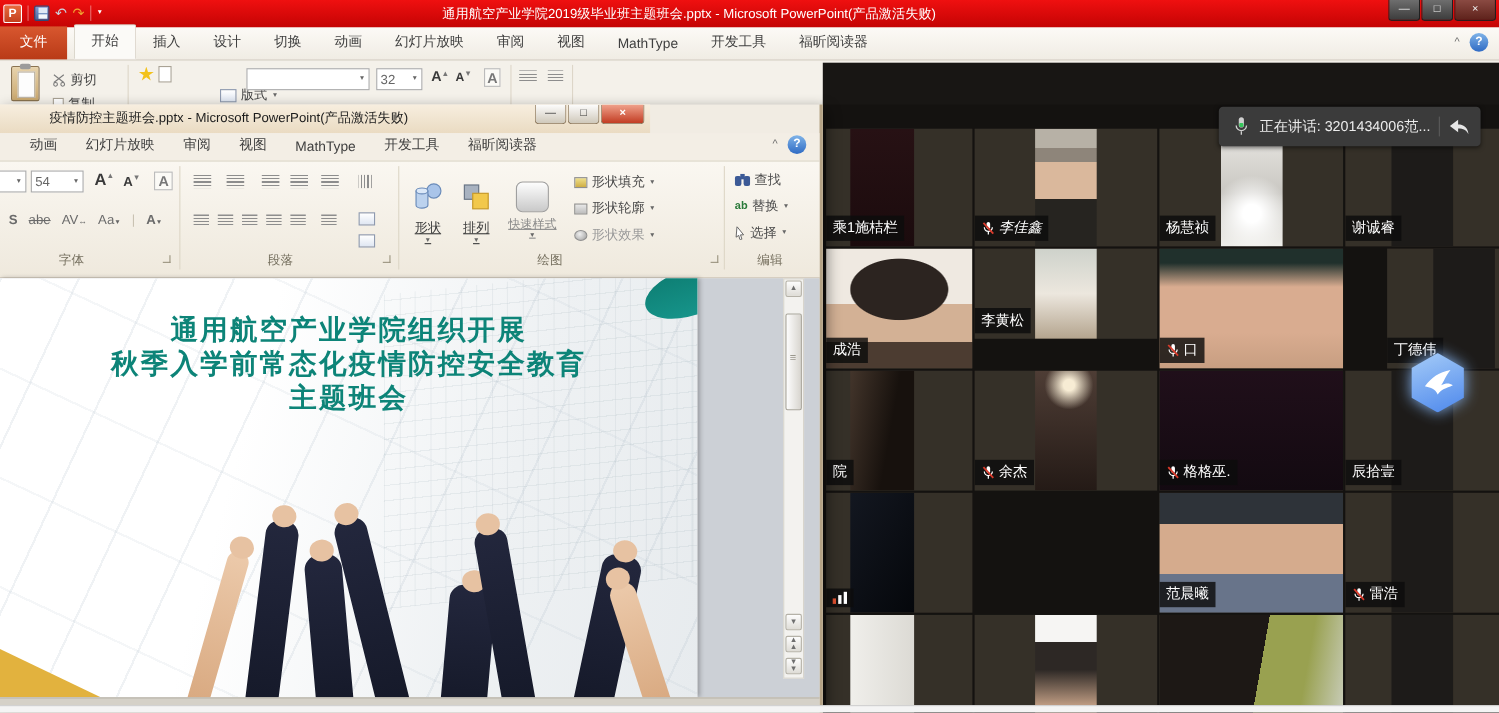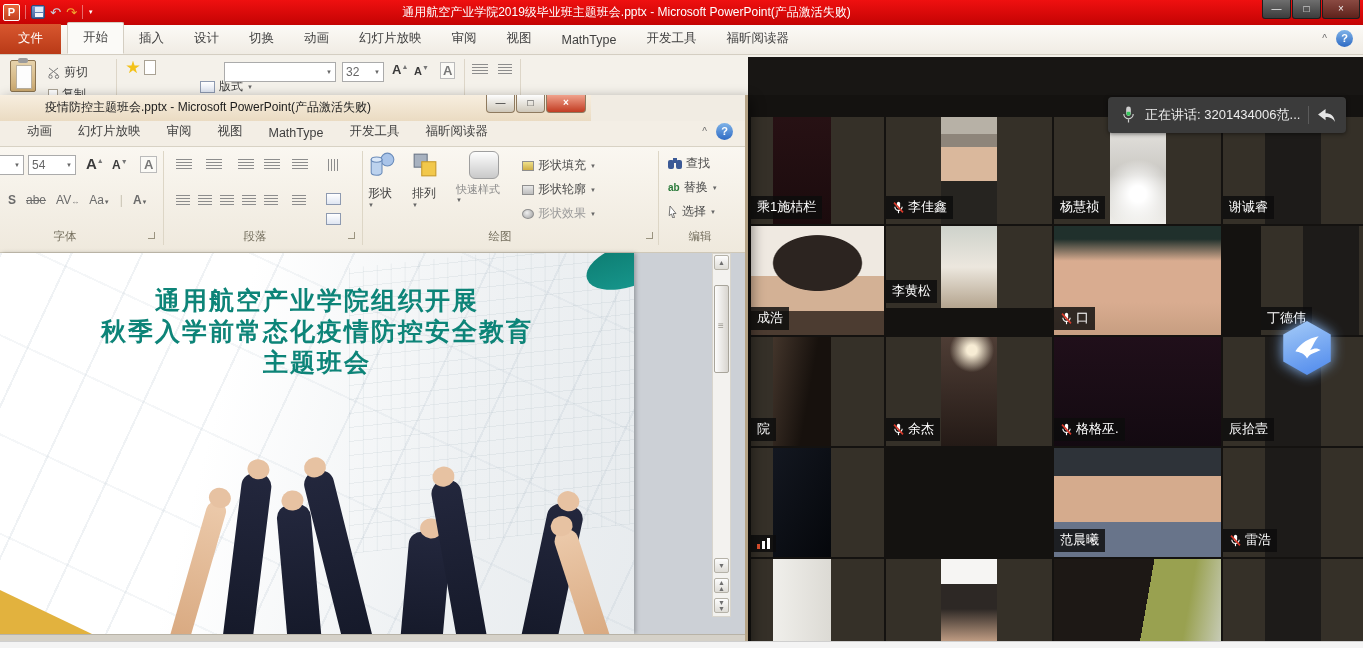--- a/index.html
+++ b/index.html
@@ -70,21 +70,21 @@
   .fw-help { position:absolute; right:12px; top:28px; width:17px; height:17px; border-radius:50%;
     background:linear-gradient(#7fb3e8,#2f6bc4); color:#fff; font-size:11px; font-weight:bold; text-align:center; line-height:16px; }
 
   .fw-ribbon { position:absolute; left:0; top:52px; width:745px; height:106px;
     background:linear-gradient(#faf7f1,#efe9dd); border-bottom:1px solid #cfc8b8; font-size:12px; color:#3d3d3d; }
   .fw-sep { position:absolute; top:4px; width:1px; height:94px; background:#ddd6c6; }
   .grp-label { position:absolute; top:82px; font-size:11.5px; color:#76705f; text-align:center; }
   .launcher { position:absolute; top:85px; width:7px; height:7px; border-left:1px solid #9a937f; border-bottom:1px solid #9a937f; transform:rotate(-90deg); }
   .ghost-letters { position:absolute; top:46px; display:flex; gap:10px; color:#6b6b6b; font-size:12px; align-items:baseline; }
   .ico16 { width:16px; }
-  .fw-bigbtn { position:absolute; top:4px; width:42px; text-align:left; font-size:12px; color:#3d3d3d; }
+  .fw-bigbtn { position:absolute; top:18px; width:42px; text-align:center; font-size:12px; color:#3d3d3d;text-decoration:underline; }
   .fw-bigbtn .cap { margin-top:3px; }
   .qstyle-ico { width:30px; height:28px; margin:0 auto; border-radius:6px; border:1px solid #9f9f9f;
     background:linear-gradient(#fdfdfd,#c9c9c9); }
   .row-btn { position:absolute; display:flex; align-items:center; gap:4px; font-size:12px; color:#4a4a4a; white-space:nowrap; }
   .mini-ico { width:12px; height:10px; border:1px solid #8f8f8f; }
   .mi-fill { background:linear-gradient(#efe08a,#cfae45); }
   .mi-outline { background:linear-gradient(#e8e8e8,#bdbdbd); }
   .mi-effect { background:radial-gradient(circle at 40% 35%,#efefef,#9f9f9f); border-radius:50%; }
   .ico-ab { font-size:10px; color:#2a7a3a; font-weight:bold; }
 
@@ -259,21 +259,21 @@
 
   <div class="meeting">
     <div class="mt-video">
       <div class="mt-grid" id="mt-grid">
           <div class="cell" style="left: 0px; top: 0px; width: 133px; height: 107px;">
             <div class="vstrip v-maroon" style="left: 22px; width: 58px;"></div>
             <div class="chip">
               <span>乘1施桔栏</span>
             </div>
           </div>
-          <div class="cell" style="left: 135px; top: 0px; width: 166px; height: 107px;">
+          <div class="cell" style="left: 135px; top: 0px; width: 166px; height: 107px; font-style: italic;">
             <div class="vstrip v-cap" style="left: 55px; width: 56px;"></div>
             <div class="chip">
               <span style="display: flex;">
                 <svg width="13" height="13" viewBox="0 0 16 16">
                   <rect x="6" y="1" width="4" height="8" rx="2" fill="#fff"></rect>
                   <path d="M3.5 7 a4.5 4.5 0 0 0 9 0" fill="none" stroke="#fff" stroke-width="1.4"></path>
                   <line x1="8" y1="12" x2="8" y2="15" stroke="#fff" stroke-width="1.4"></line>
                   <line x1="2.5" y1="2" x2="13.5" y2="14" stroke="#d93a2b" stroke-width="2"></line>
                 </svg>
               </span>

